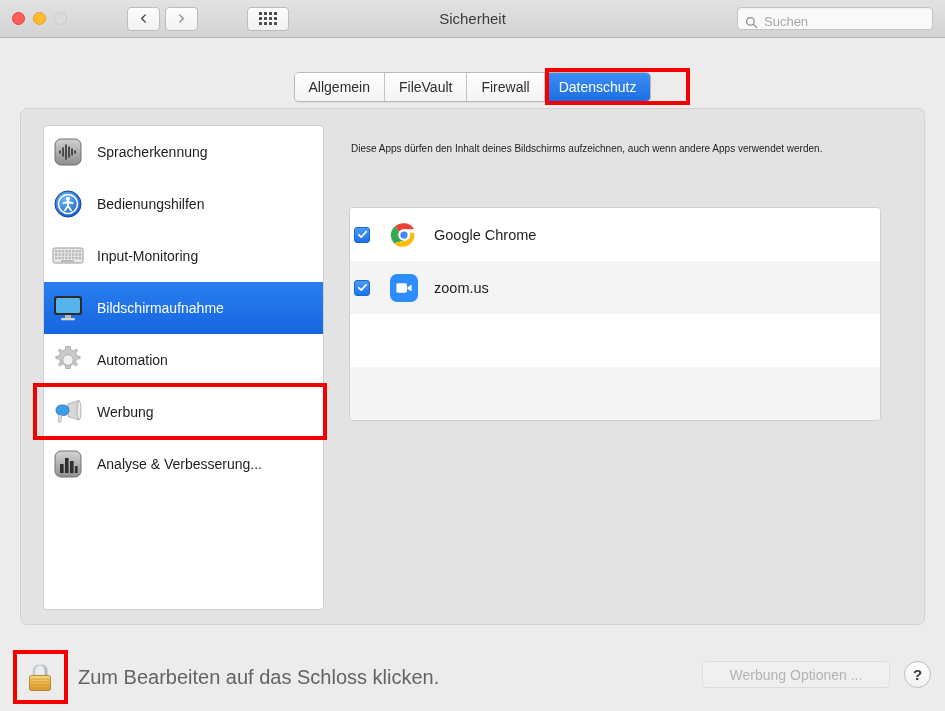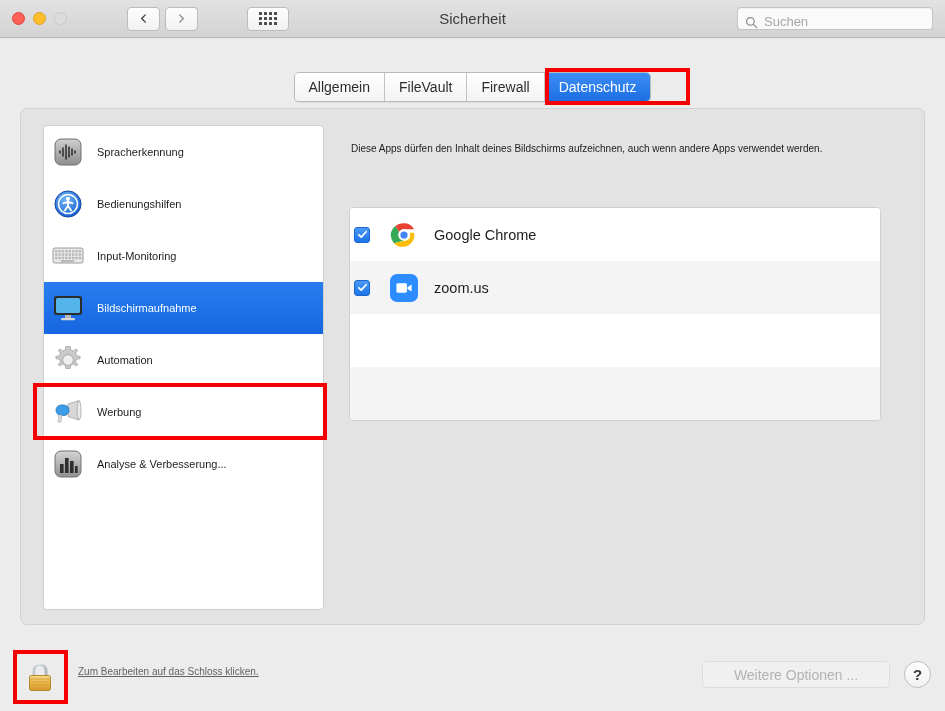--- a/index.html
+++ b/index.html
@@ -164,21 +164,21 @@
     background: linear-gradient(to bottom, #2a7ef0, #1666e0);
   }
   .srow .sico {
     width: 32px; height: 32px;
     flex: none;
     display: flex;
     align-items: center;
     justify-content: center;
   }
   .srow .slabel {
-    font-size: 11px;
+    font-size: 14px;
     color: #1d1d1d;
     margin-left: 13px;
     white-space: nowrap;
   }
   .srow.selected .slabel { color: #ffffff; }
 
   
   .content {
     position: absolute;
     left: 314px; top: 16px;
@@ -234,23 +234,22 @@
     position: absolute;
     left: 20px; top: 655px;
     width: 40px; height: 44px;
     display: flex;
     align-items: center;
     justify-content: center;
   }
   .bottomtext {
     position: absolute;
     left: 78px; top: 666px;
-    font-size: 10px;
+    font-size: 20px;
     color: #636363;
-    text-decoration: underline;
   }
   .optbtn {
     position: absolute;
     right: 55px; top: 661px;
     width: 188px; height: 27px;
     background: #f0f0f0;
     border: 1px solid #dcdcdc;
     border-radius: 5px;
     display: flex;
     align-items: center;
@@ -552,19 +551,19 @@
       <line x1="5.2" y1="19" x2="24.8" y2="19"></line>
       <line x1="5.2" y1="22" x2="24.8" y2="22"></line>
       <line x1="5.2" y1="25" x2="24.8" y2="25"></line>
       <line x1="5.2" y1="28" x2="24.8" y2="28"></line>
     </g>
   </svg>
 </div>
 
 <div class="bottomtext">Zum Bearbeiten auf das Schloss klicken.</div>
 
-<div class="optbtn">Weitere Optionen ...</div>
+<div class="optbtn">Werbung Optionen ...</div>
 
 <div class="helpbtn">?</div>
 
 <div class="annot" id="annot-tab"></div>
 <div class="annot" id="annot-side"></div>
 <div class="annot" id="annot-lock"></div>
 
 </body></html>

